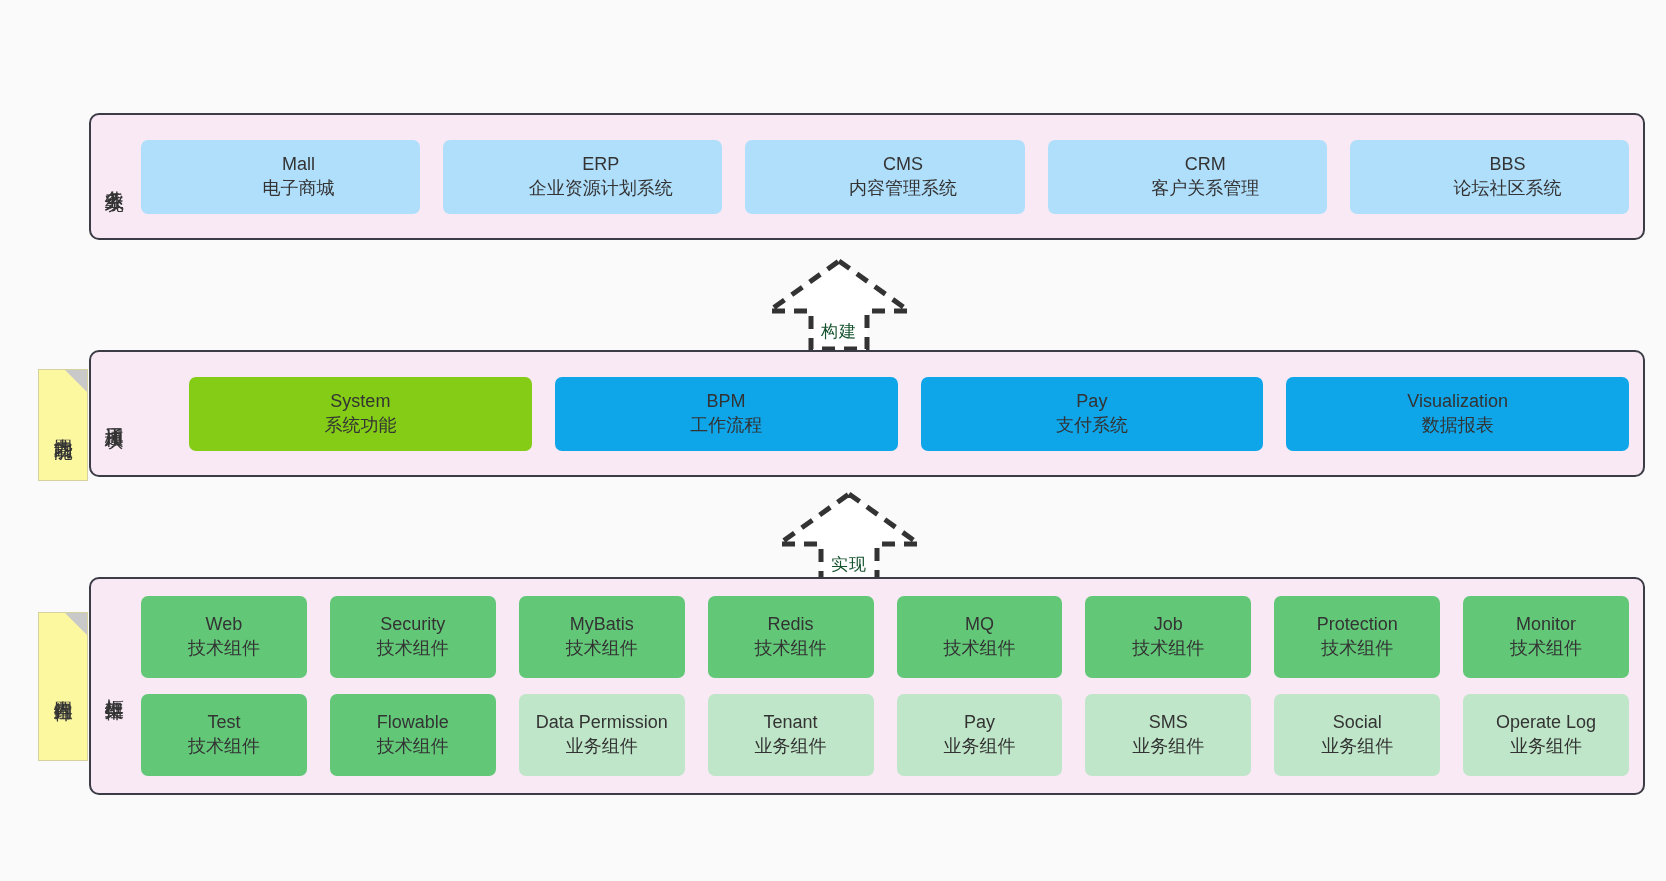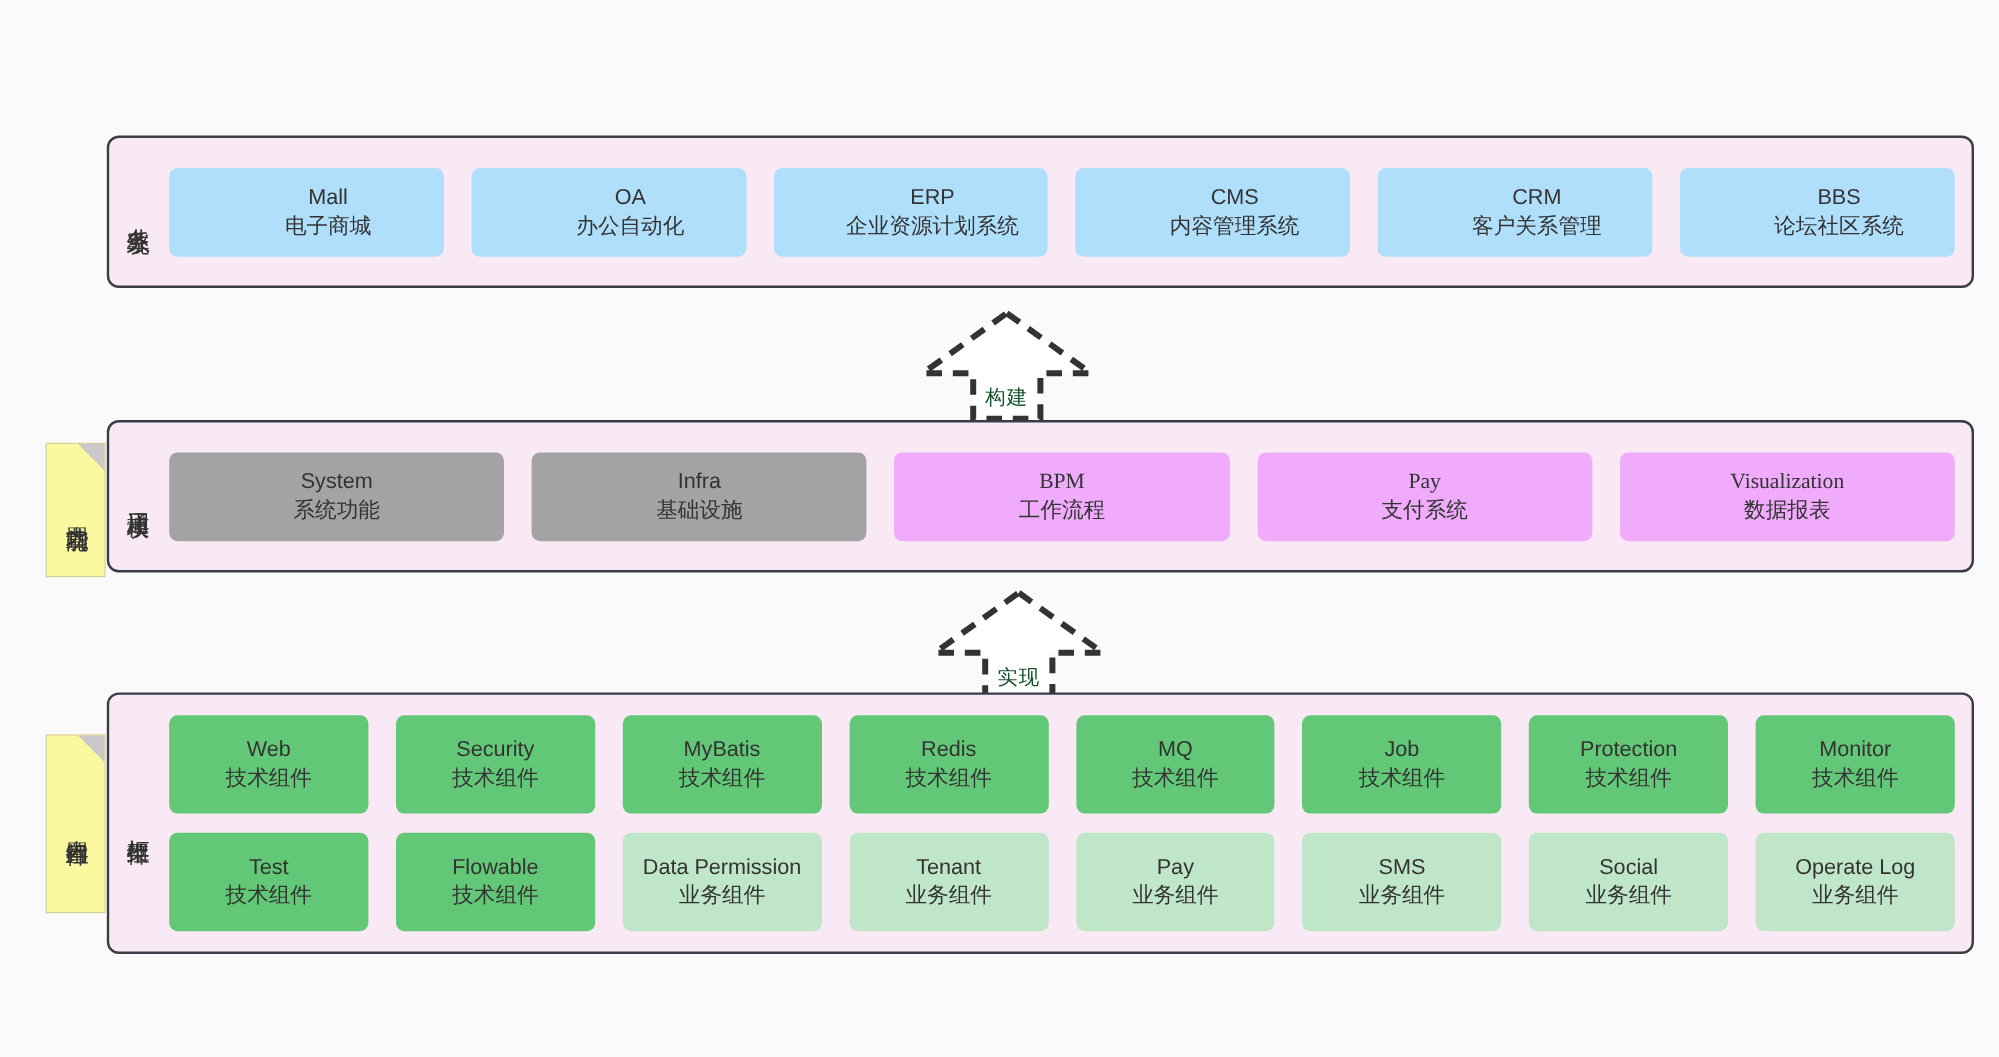--- a/index.html
+++ b/index.html
@@ -69,22 +69,22 @@
     text-align: center;
     font-size: 18px;
     line-height: 1.33;
     color: #333333;
     padding: 6px 4px;
   }
   .cell .ln { display: block; }
 
   
   .c-blue        { background: #b0dffc; }
-  .c-red         { background: #a3a3a3; }
-  .c-pink        { background: #f0abfc; font-family: Liberation Serif, serif; }
+  .c-red         { background: #84cc16; margin-left: 48px; }
+  .c-pink        { background: #0ea5e9; }
   .c-green       { background: #62c878; }
   .c-green-light { background: #bfe6c8; }
 
   
   #layer-business { left: 89px;  top: 113px; width: 1556px; height: 127px; }
   #layer-business .cell { height: 74px; padding-left: 40px; }
 
   #layer-module   { left: 89px;  top: 350px; width: 1556px; height: 127px; }
   #layer-module .cell { height: 74px; }
 
@@ -149,24 +149,20 @@
 
   <div class="layer" id="layer-business">
     <div class="layer-title">业务系统</div>
     <div class="layer-body">
       <div class="row">
         <div class="cell c-blue">
           <span class="ln">Mall</span>
           <span class="ln">电子商城</span>
         </div>
         <div class="cell c-blue">
-          <span class="ln">OA</span>
-          <span class="ln">办公自动化</span>
-        </div>
-        <div class="cell c-blue">
           <span class="ln">ERP</span>
           <span class="ln">企业资源计划系统</span>
         </div>
         <div class="cell c-blue">
           <span class="ln">CMS</span>
           <span class="ln">内容管理系统</span>
         </div>
         <div class="cell c-blue">
           <span class="ln">CRM</span>
           <span class="ln">客户关系管理</span>
@@ -191,24 +187,20 @@
   </div>
 
   <div class="layer" id="layer-module">
     <div class="layer-title">通用模块</div>
     <div class="layer-body">
       <div class="row">
         <div class="cell c-red">
           <span class="ln">System</span>
           <span class="ln">系统功能</span>
         </div>
-        <div class="cell c-red">
-          <span class="ln">Infra</span>
-          <span class="ln">基础设施</span>
-        </div>
         <div class="cell c-pink">
           <span class="ln">BPM</span>
           <span class="ln">工作流程</span>
         </div>
         <div class="cell c-pink">
           <span class="ln">Pay</span>
           <span class="ln">支付系统</span>
         </div>
         <div class="cell c-pink">
           <span class="ln">Visualization</span>

